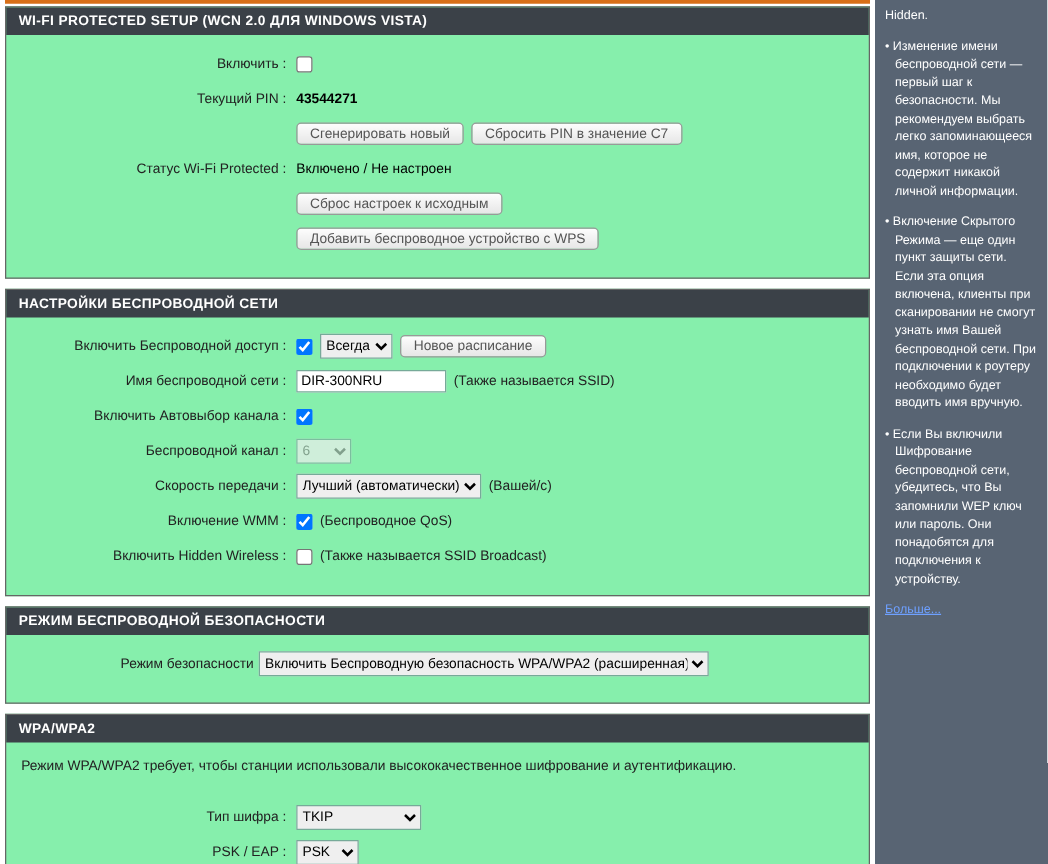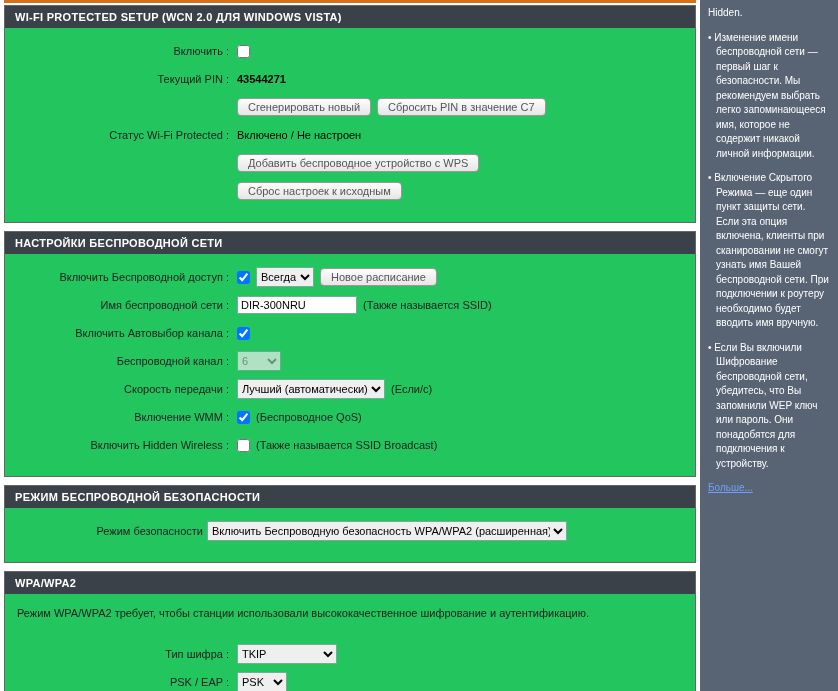--- a/index.html
+++ b/index.html
@@ -4,21 +4,21 @@
 <style>
 * { box-sizing: border-box; margin: 0; padding: 0; }
 body { font-family: Verdana, Arial, sans-serif; font-size: 11px; background: #fff; }
 .wrapper { display: flex; width: 838px; }
 .main-col { width: 700px; background: #fff; padding: 0 0 18px 0; }
 .sidebar-col { width: 138px; background: #586473; color: #fff; padding: 6px 8px; font-size: 10px; line-height: 1.45; }
 .sidebar-col p { margin-bottom: 10px; }
 .sidebar-col .bullet { padding-left: 8px; text-indent: -8px; }
 .sidebar-col a { color: #6ea0ff; text-decoration: underline; }
 .top-orange { height: 3px; background: #d86f18; margin: 0 4px 2px 4px; }
-.panel { border: 1px solid #666; margin: 0 4px 8px 4px; background: #22c55e; }
+.panel { border: 1px solid #666; margin: 0 4px 8px 4px; background: #86efac; }
 .panel-header { background: #3b4148; color: #fff; font-weight: bold; font-size: 11px; padding: 5px 10px; letter-spacing: 0.3px; }
 .panel-body { padding: 12px 12px 14px 12px; }
 .row { display: flex; align-items: center; margin-bottom: 6px; min-height: 22px; }
 .label { width: 220px; text-align: right; padding-right: 8px; color: #222; }
 .label-wide { width: 190px; text-align: right; padding-right: 4px; color: #222; }
 .field { display: flex; align-items: center; gap: 6px; flex-wrap: wrap; }
 .btn { font-family: inherit; font-size: 11px; padding: 2px 10px; background: linear-gradient(#fdfdfd,#e6e6e6); border: 1px solid #999; border-radius: 4px; cursor: pointer; color: #555; }
 .txt { font-family: inherit; font-size: 11px; padding: 1px 3px; border: 1px solid #7a9; height: 18px; }
 .sel { font-family: inherit; font-size: 11px; border: 1px solid #7a9; height: 20px; }
 input[type=checkbox] { width: 13px; height: 13px; }
@@ -57,27 +57,27 @@
         </div>
         <div class="row">
           <div class="label">Статус Wi-Fi Protected :</div>
           <div class="field">
               <span>Включено / Не настроен</span>
             </div>
         </div>
         <div class="row">
           <div class="label"></div>
           <div class="field">
-              <button class="btn">Добавить беспроводное устройство с WPS</button>
+              <button class="btn">Сброс настроек к исходным</button>
             </div>
         </div>
         <div class="row">
           <div class="label"></div>
           <div class="field">
-              <button class="btn">Сброс настроек к исходным</button>
+              <button class="btn">Добавить беспроводное устройство с WPS</button>
             </div>
         </div>
       </div>
     </div>
 
     <div class="panel">
       <div class="panel-header">НАСТРОЙКИ БЕСПРОВОДНОЙ СЕТИ</div>
       <div class="panel-body">
         <div class="row">
           <div class="label">Включить Беспроводной доступ :</div>
@@ -103,21 +103,21 @@
         <div class="row">
           <div class="label">Беспроводной канал :</div>
           <div class="field">
               <select class="sel" disabled="" style="width:44px;background:#eee"><option>6</option></select>
             </div>
         </div>
         <div class="row">
           <div class="label">Скорость передачи :</div>
           <div class="field">
             <select class="sel"><option>Лучший (автоматически)</option></select>
-            <span class="note">(Если/с)</span>
+            <span class="note">(Вашей/с)</span>
           </div>
         </div>
         <div class="row">
           <div class="label">Включение WMM :</div>
           <div class="field">
             <input type="checkbox" checked="" style="">
             <span class="note">(Беспроводное QoS)</span>
           </div>
         </div>
         <div class="row">

